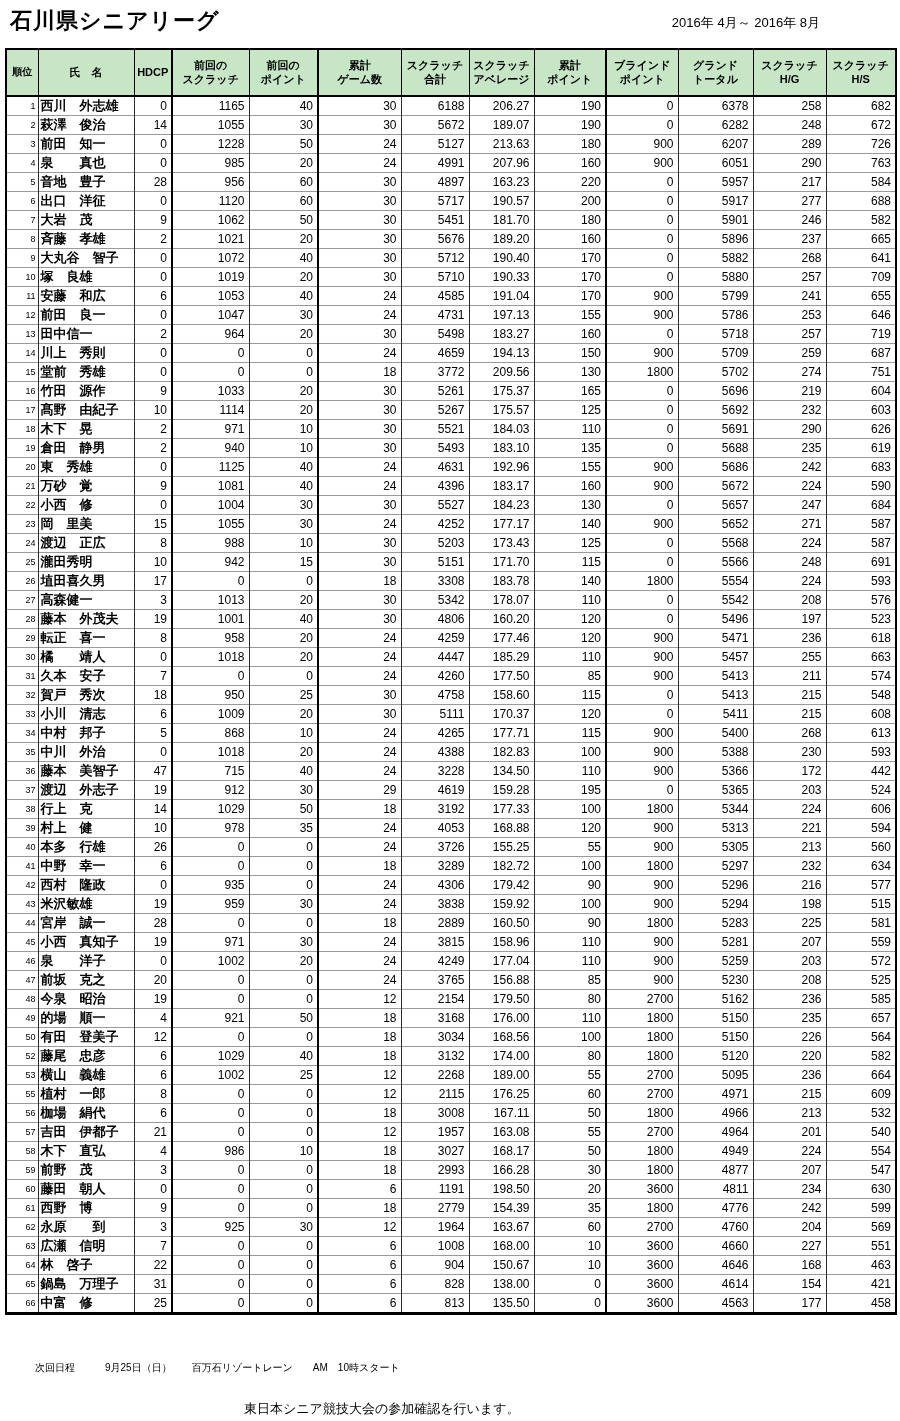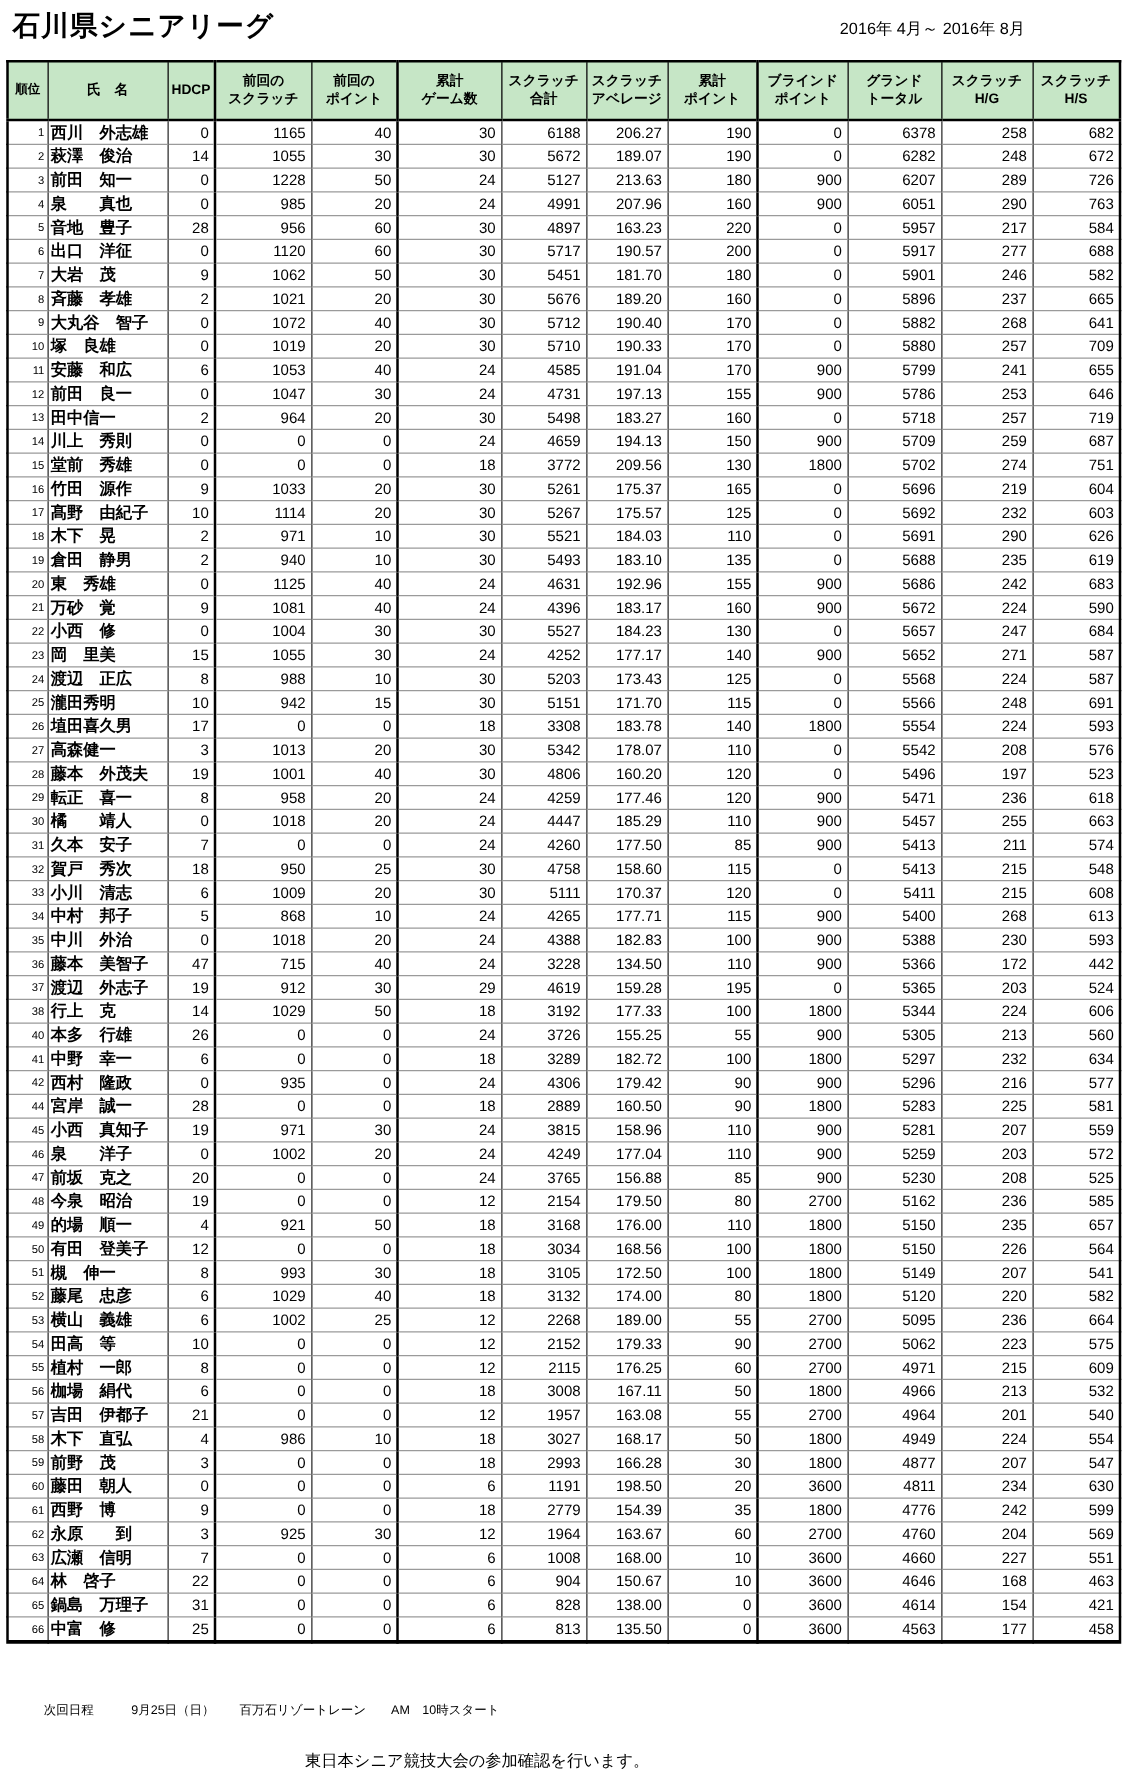--- a/index.html
+++ b/index.html
@@ -631,20 +631,35 @@
           <td class="col-games">18</td>
           <td class="col-scratch_total">3192</td>
           <td class="col-scratch_average">177.33</td>
           <td class="col-points_total">100</td>
           <td class="col-blind_points">1800</td>
           <td class="col-grand_total">5344</td>
           <td class="col-scratch_hg">224</td>
           <td class="col-scratch_hs">606</td>
         </tr>
         <tr>
+          <td class="col-rank">39</td>
+          <td class="col-name">村上　健</td>
+          <td class="col-hdcp">10</td>
+          <td class="col-prev_scratch">978</td>
+          <td class="col-prev_points">35</td>
+          <td class="col-games">24</td>
+          <td class="col-scratch_total">4053</td>
+          <td class="col-scratch_average">168.88</td>
+          <td class="col-points_total">120</td>
+          <td class="col-blind_points">900</td>
+          <td class="col-grand_total">5313</td>
+          <td class="col-scratch_hg">221</td>
+          <td class="col-scratch_hs">594</td>
+        </tr>
+        <tr>
           <td class="col-rank">40</td>
           <td class="col-name">本多　行雄</td>
           <td class="col-hdcp">26</td>
           <td class="col-prev_scratch">0</td>
           <td class="col-prev_points">0</td>
           <td class="col-games">24</td>
           <td class="col-scratch_total">3726</td>
           <td class="col-scratch_average">155.25</td>
           <td class="col-points_total">55</td>
           <td class="col-blind_points">900</td>
@@ -674,20 +689,35 @@
           <td class="col-prev_scratch">935</td>
           <td class="col-prev_points">0</td>
           <td class="col-games">24</td>
           <td class="col-scratch_total">4306</td>
           <td class="col-scratch_average">179.42</td>
           <td class="col-points_total">90</td>
           <td class="col-blind_points">900</td>
           <td class="col-grand_total">5296</td>
           <td class="col-scratch_hg">216</td>
           <td class="col-scratch_hs">577</td>
+        </tr>
+        <tr>
+          <td class="col-rank">43</td>
+          <td class="col-name">米沢敏雄</td>
+          <td class="col-hdcp">19</td>
+          <td class="col-prev_scratch">959</td>
+          <td class="col-prev_points">30</td>
+          <td class="col-games">24</td>
+          <td class="col-scratch_total">3838</td>
+          <td class="col-scratch_average">159.92</td>
+          <td class="col-points_total">100</td>
+          <td class="col-blind_points">900</td>
+          <td class="col-grand_total">5294</td>
+          <td class="col-scratch_hg">198</td>
+          <td class="col-scratch_hs">515</td>
         </tr>
         <tr>
           <td class="col-rank">44</td>
           <td class="col-name">宮岸　誠一</td>
           <td class="col-hdcp">28</td>
           <td class="col-prev_scratch">0</td>
           <td class="col-prev_points">0</td>
           <td class="col-games">18</td>
           <td class="col-scratch_total">2889</td>
           <td class="col-scratch_average">160.50</td>
@@ -779,35 +809,20 @@
           <td class="col-prev_scratch">0</td>
           <td class="col-prev_points">0</td>
           <td class="col-games">18</td>
           <td class="col-scratch_total">3034</td>
           <td class="col-scratch_average">168.56</td>
           <td class="col-points_total">100</td>
           <td class="col-blind_points">1800</td>
           <td class="col-grand_total">5150</td>
           <td class="col-scratch_hg">226</td>
           <td class="col-scratch_hs">564</td>
-        </tr>
-        <tr>
-          <td class="col-rank">51</td>
-          <td class="col-name">槻　伸一</td>
-          <td class="col-hdcp">8</td>
-          <td class="col-prev_scratch">993</td>
-          <td class="col-prev_points">30</td>
-          <td class="col-games">18</td>
-          <td class="col-scratch_total">3105</td>
-          <td class="col-scratch_average">172.50</td>
-          <td class="col-points_total">100</td>
-          <td class="col-blind_points">1800</td>
-          <td class="col-grand_total">5149</td>
-          <td class="col-scratch_hg">207</td>
-          <td class="col-scratch_hs">541</td>
         </tr>
         <tr>
           <td class="col-rank">52</td>
           <td class="col-name">藤尾　忠彦</td>
           <td class="col-hdcp">6</td>
           <td class="col-prev_scratch">1029</td>
           <td class="col-prev_points">40</td>
           <td class="col-games">18</td>
           <td class="col-scratch_total">3132</td>
           <td class="col-scratch_average">174.00</td>
@@ -826,35 +841,20 @@
           <td class="col-games">12</td>
           <td class="col-scratch_total">2268</td>
           <td class="col-scratch_average">189.00</td>
           <td class="col-points_total">55</td>
           <td class="col-blind_points">2700</td>
           <td class="col-grand_total">5095</td>
           <td class="col-scratch_hg">236</td>
           <td class="col-scratch_hs">664</td>
         </tr>
         <tr>
-          <td class="col-rank">54</td>
-          <td class="col-name">田高　等</td>
-          <td class="col-hdcp">10</td>
-          <td class="col-prev_scratch">0</td>
-          <td class="col-prev_points">0</td>
-          <td class="col-games">12</td>
-          <td class="col-scratch_total">2152</td>
-          <td class="col-scratch_average">179.33</td>
-          <td class="col-points_total">90</td>
-          <td class="col-blind_points">2700</td>
-          <td class="col-grand_total">5062</td>
-          <td class="col-scratch_hg">223</td>
-          <td class="col-scratch_hs">575</td>
-        </tr>
-        <tr>
           <td class="col-rank">55</td>
           <td class="col-name">植村　一郎</td>
           <td class="col-hdcp">8</td>
           <td class="col-prev_scratch">0</td>
           <td class="col-prev_points">0</td>
           <td class="col-games">12</td>
           <td class="col-scratch_total">2115</td>
           <td class="col-scratch_average">176.25</td>
           <td class="col-points_total">60</td>
           <td class="col-blind_points">2700</td>

